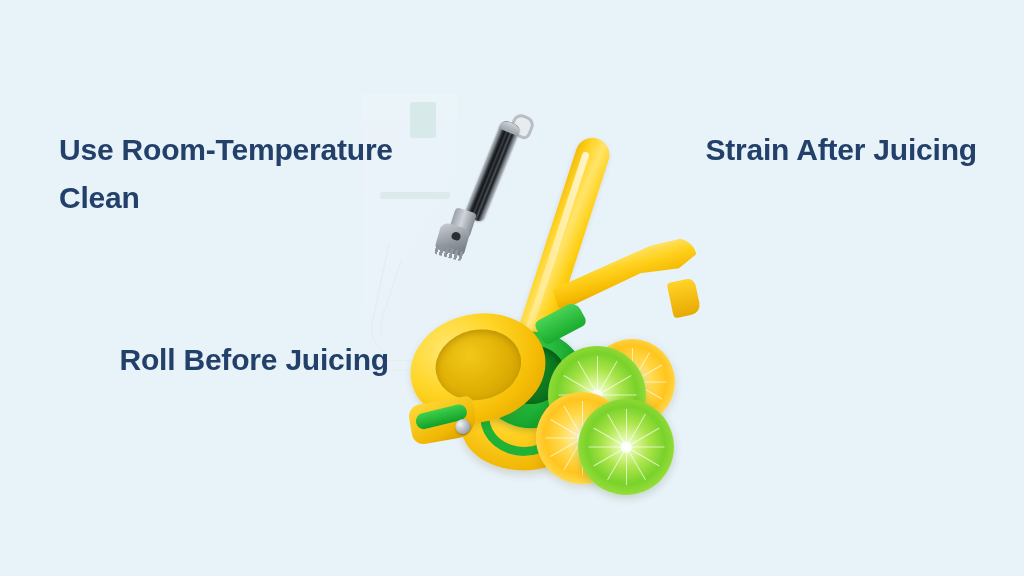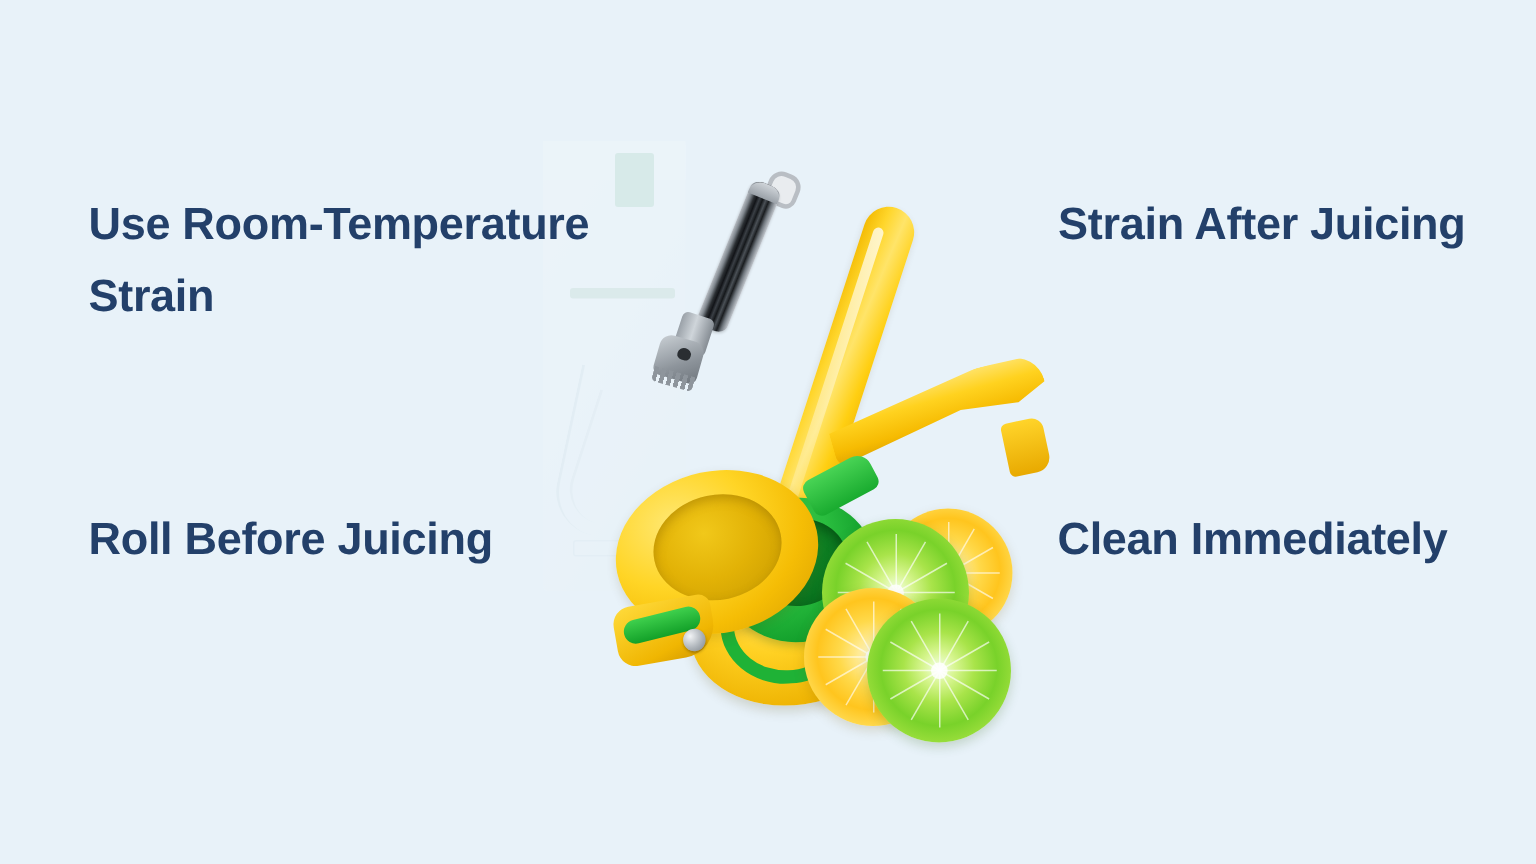--- a/index.html
+++ b/index.html
@@ -186,27 +186,26 @@
   <div class="ghost">
     <div class="ghost-box"></div>
     <div class="ghost-lid"></div>
     <div class="ghost-label"></div>
     <div class="ghost-text"></div>
     <div class="ghost-tool"></div>
     <div class="ghost-tool2"></div>
     <div class="ghost-foot"></div>
   </div>
 
-  <div class="hd" id="hd-tl" style="color: rgb(35, 64, 106);">Use Room-Temperature Strain</div>
+  <div class="hd" id="hd-tl" style="color: rgb(35, 64, 106);">Use Room-Temperature Clean</div>
 
   <div class="hd" id="hd-tr" style="color: rgb(35, 64, 106);">Strain After Juicing</div>
 
-  <div class="hd" id="hd-bl" style="color: rgb(35, 64, 106);">Roll Before Juicing</div>
-
-  <div class="hd" id="hd-br" style="color: rgb(35, 64, 106);">Clean Immediately</div>
+  <div class="hd" id="hd-bl" style="color: rgb(35, 64, 106); text-align: right;">Roll Before Juicing</div>
+
 
   <div class="product">
 
     <div class="zester">
       <div class="z-loop"></div>
       <div class="z-handle"></div>
       <div class="z-neck"></div>
       <div class="z-head">
         <div class="z-hole"></div>
         <div class="z-teeth"></div>

